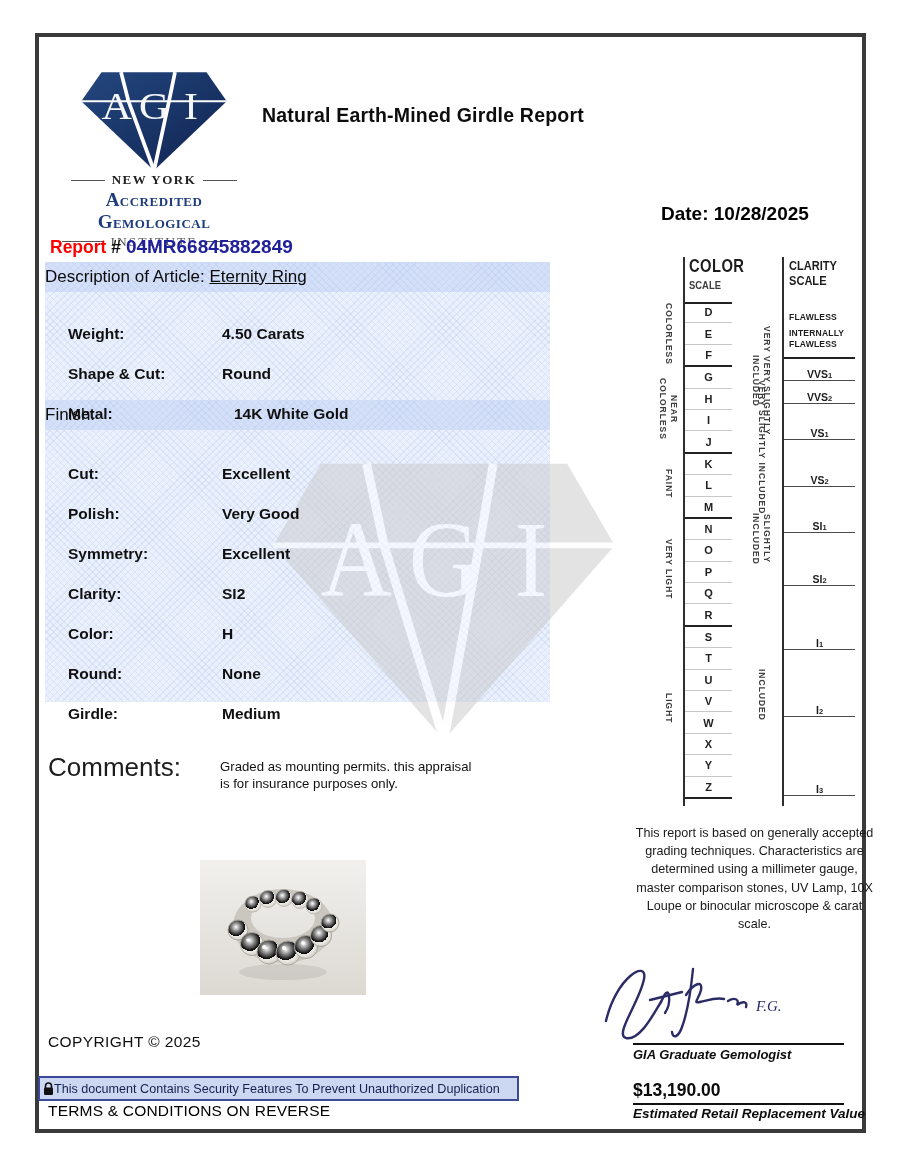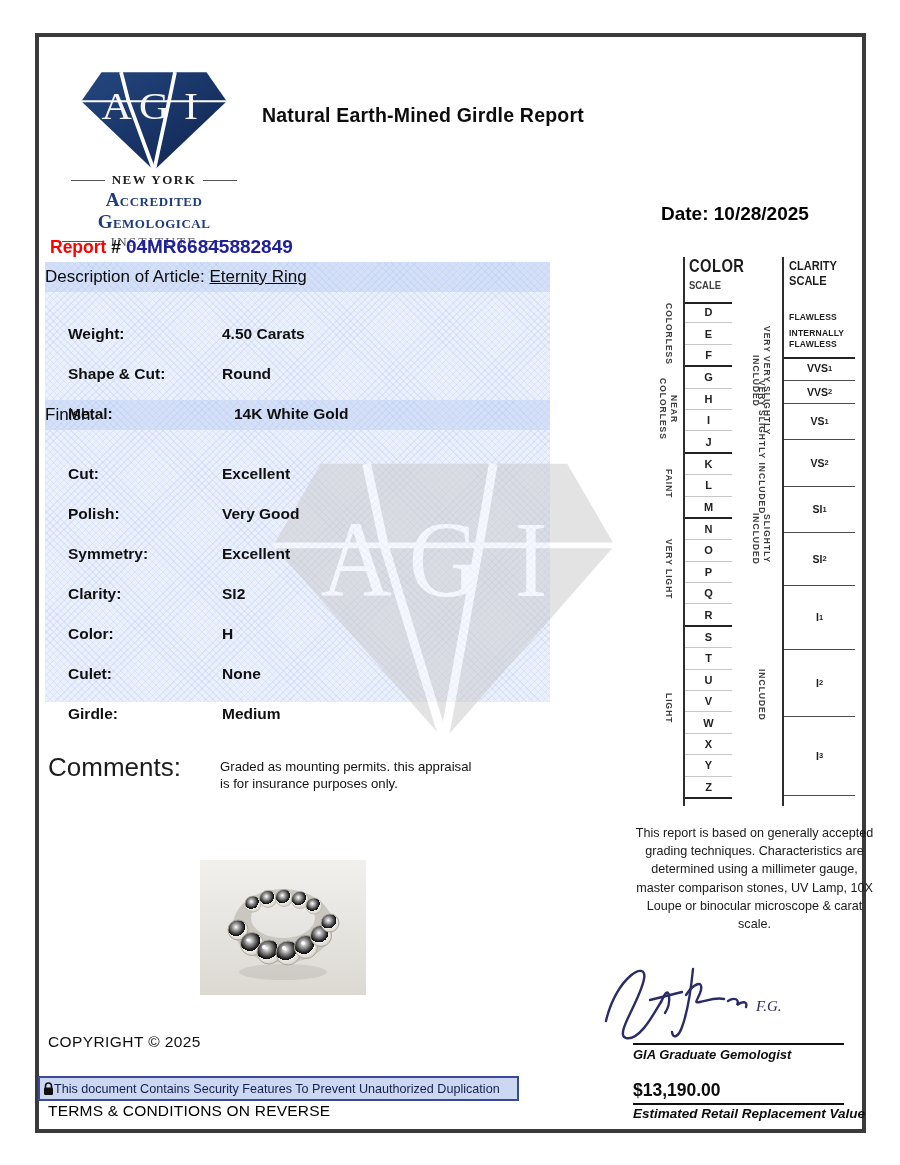--- a/index.html
+++ b/index.html
@@ -77,21 +77,21 @@
   }
   .cscell.heavy{border-bottom:2px solid #222;}
   .cgroup,.clgroup{
     writing-mode:vertical-rl;text-orientation:mixed;
     font-size:8.5px;font-weight:bold;color:#3c3c3c;letter-spacing:1px;
     display:flex;align-items:center;justify-content:center;text-align:center;line-height:11px;
   }
   .fl-block{left:789px;top:311px;font-size:9.5px;font-weight:bold;color:#1c1c1c;line-height:11.5px;letter-spacing:.2px;transform:scaleX(.9);transform-origin:left;}
   .clcell{
     width:71px;text-align:center;font-size:10.5px;font-weight:bold;color:#1c1c1c;
-    border-bottom:1.5px solid #4a4a4a;display:flex;align-items:center;justify-content:center;
+    border-bottom:1.5px solid #4a4a4a;display:flex;align-items:flex-end;justify-content:center;
   }
   .clcell sub{font-size:7.5px;}
   
   .notes{left:633px;top:824px;width:243px;font-size:12.6px;line-height:18.2px;text-align:center;color:#1a1a1a;}
   .signature{left:598px;top:955px;width:225px;height:90px;}
   .sig-rule{left:633px;top:1043px;width:211px;border-top:2px solid #111;}
   .sig-cred{left:633px;top:1047px;font-size:13px;font-weight:bold;font-style:italic;color:#0d0d0d;}
   .amount{left:633px;top:1080px;font-size:17.5px;font-weight:bold;color:#0b0b0b;}
   .amount-rule{left:633px;top:1103px;width:211px;border-top:2px solid #111;}
   .amount-cap{left:633px;top:1106px;font-size:13.5px;font-weight:bold;font-style:italic;color:#0d0d0d;}
@@ -178,21 +178,21 @@
       </div>
       <div class="frow">
         <span class="flabel">Clarity:</span>
         <span>SI2</span>
       </div>
       <div class="frow">
         <span class="flabel">Color:</span>
         <span>H</span>
       </div>
       <div class="frow">
-        <span class="flabel">Culet:</span>
+        <span class="flabel">Round:</span>
         <span>None</span>
       </div>
       <div class="frow">
         <span class="flabel">Girdle:</span>
         <span>Medium</span>
       </div>
     </div>
 </div>
 
 <svg class="abs watermark" viewBox="0 0 200 150" preserveAspectRatio="none">

